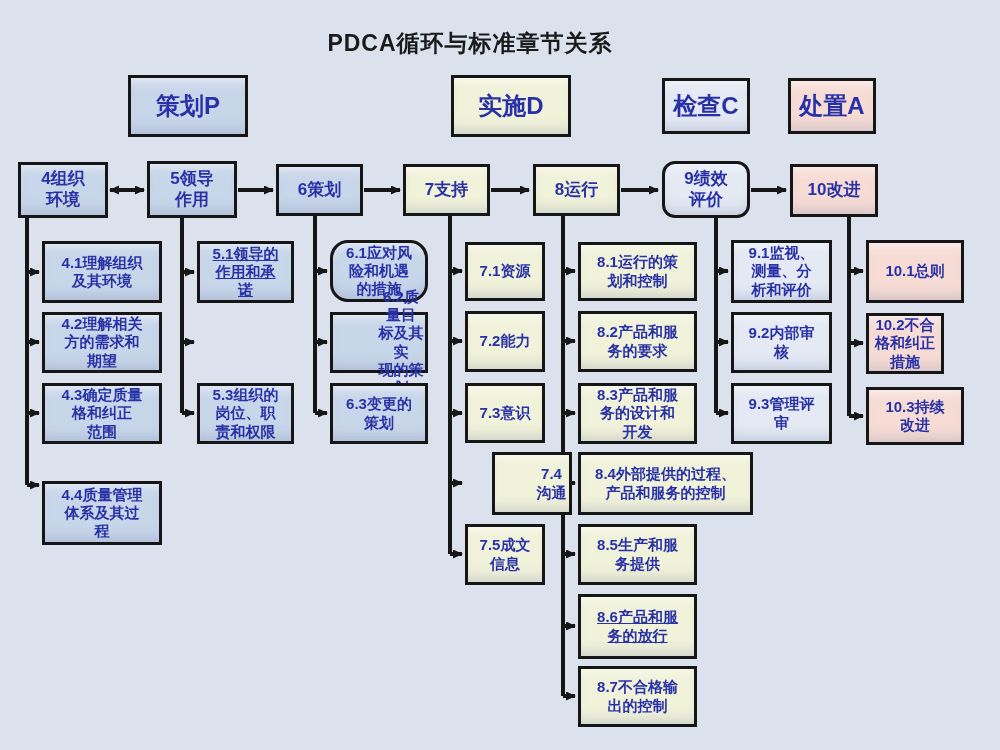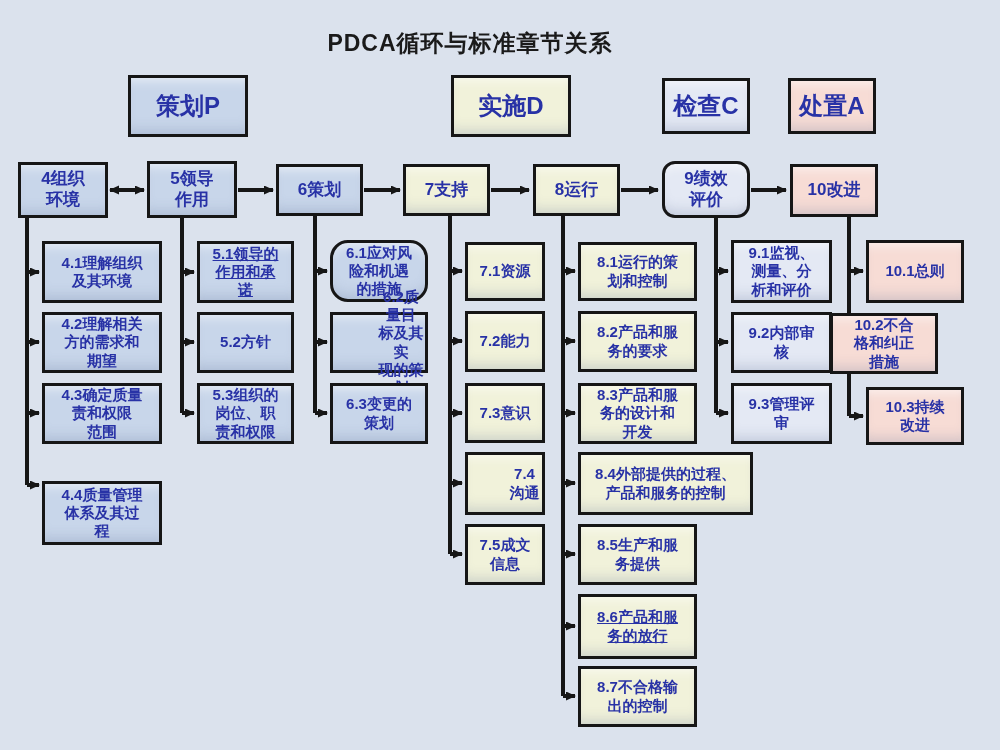--- a/index.html
+++ b/index.html
@@ -137,47 +137,46 @@
   <div class="box pale main" style="left:662px;top:161px;width:88px;height:57px;border-radius:13px;">9绩效
 评价</div>
   <div class="box pink main" style="left:790px;top:164px;width:88px;height:53px;">10改进</div>
 
   <div class="box blue sub" style="left:42px;top:241px;width:120px;height:62px;">4.1理解组织
 及其环境</div>
   <div class="box blue sub" style="left:42px;top:312px;width:120px;height:61px;">4.2理解相关
 方的需求和
 期望</div>
   <div class="box blue sub" style="left:42px;top:383px;width:120px;height:61px;">4.3确定质量
-责和权限
+格和纠正
 范围</div>
   <div class="box blue sub" style="left:42px;top:453px;width:120px;height:64px;margin-top:28px;">4.4质量管理
 体系及其过
 程</div>
 
   <div class="box blue sub" style="left:197px;top:241px;width:97px;height:62px;text-decoration:underline;">5.1领导的
 作用和承
 诺</div>
-  <div class="box blue sub" style="left:197px;top:312px;width:97px;height:61px;">5.2方针</div>
   <div class="box blue sub" style="left:197px;top:383px;width:97px;height:61px;">5.3组织的
 岗位、职
 责和权限</div>
 
   <div class="box blue sub" style="left:330px;top:240px;width:98px;height:62px;border-radius:18px;">6.1应对风
 险和机遇
 的措施</div>
   <div class="box blue sub" style="left:330px;top:312px;width:98px;height:61px;padding-left:44px;">6.2质量目
 标及其实
 现的策划</div>
   <div class="box blue sub" style="left:330px;top:383px;width:98px;height:61px;">6.3变更的
 策划</div>
 
   <div class="box cream sub" style="left:465px;top:242px;width:80px;height:59px;">7.1资源</div>
   <div class="box cream sub" style="left:465px;top:311px;width:80px;height:61px;">7.2能力</div>
   <div class="box cream sub" style="left:465px;top:383px;width:80px;height:60px;">7.3意识</div>
-  <div class="box cream sub" style="left:465px;top:452px;width:80px;height:63px;padding-left:39px;">7.4沟通</div>
+  <div class="box cream sub" style="left:492px;top:452px;width:80px;height:63px;padding-left:39px;">7.4沟通</div>
   <div class="box cream sub" style="left:465px;top:524px;width:80px;height:61px;">7.5成文
 信息</div>
 
   <div class="box cream sub" style="left:578px;top:242px;width:119px;height:59px;">8.1运行的策
 划和控制</div>
   <div class="box cream sub" style="left:578px;top:311px;width:119px;height:61px;">8.2产品和服
 务的要求</div>
   <div class="box cream sub" style="left:578px;top:383px;width:119px;height:61px;">8.3产品和服
 务的设计和
 开发</div>
@@ -192,19 +191,19 @@
 
   <div class="box pale sub" style="left:731px;top:240px;width:101px;height:63px;">9.1监视、
 测量、分
 析和评价</div>
   <div class="box pale sub" style="left:731px;top:312px;width:101px;height:61px;">9.2内部审
 核</div>
   <div class="box pale sub" style="left:731px;top:383px;width:101px;height:61px;">9.3管理评
 审</div>
 
   <div class="box pink sub" style="left:866px;top:240px;width:98px;height:63px;">10.1总则</div>
-  <div class="box pink sub" style="left:830px;top:313px;width:108px;height:61px;">10.2不合
+  <div class="box pink sub" style="left:866px;top:313px;width:78px;height:61px;">10.2不合
 格和纠正
 措施</div>
   <div class="box pink sub" style="left:866px;top:387px;width:98px;height:58px;">10.3持续
 改进</div>
 
 </div>
 
 </body></html>

